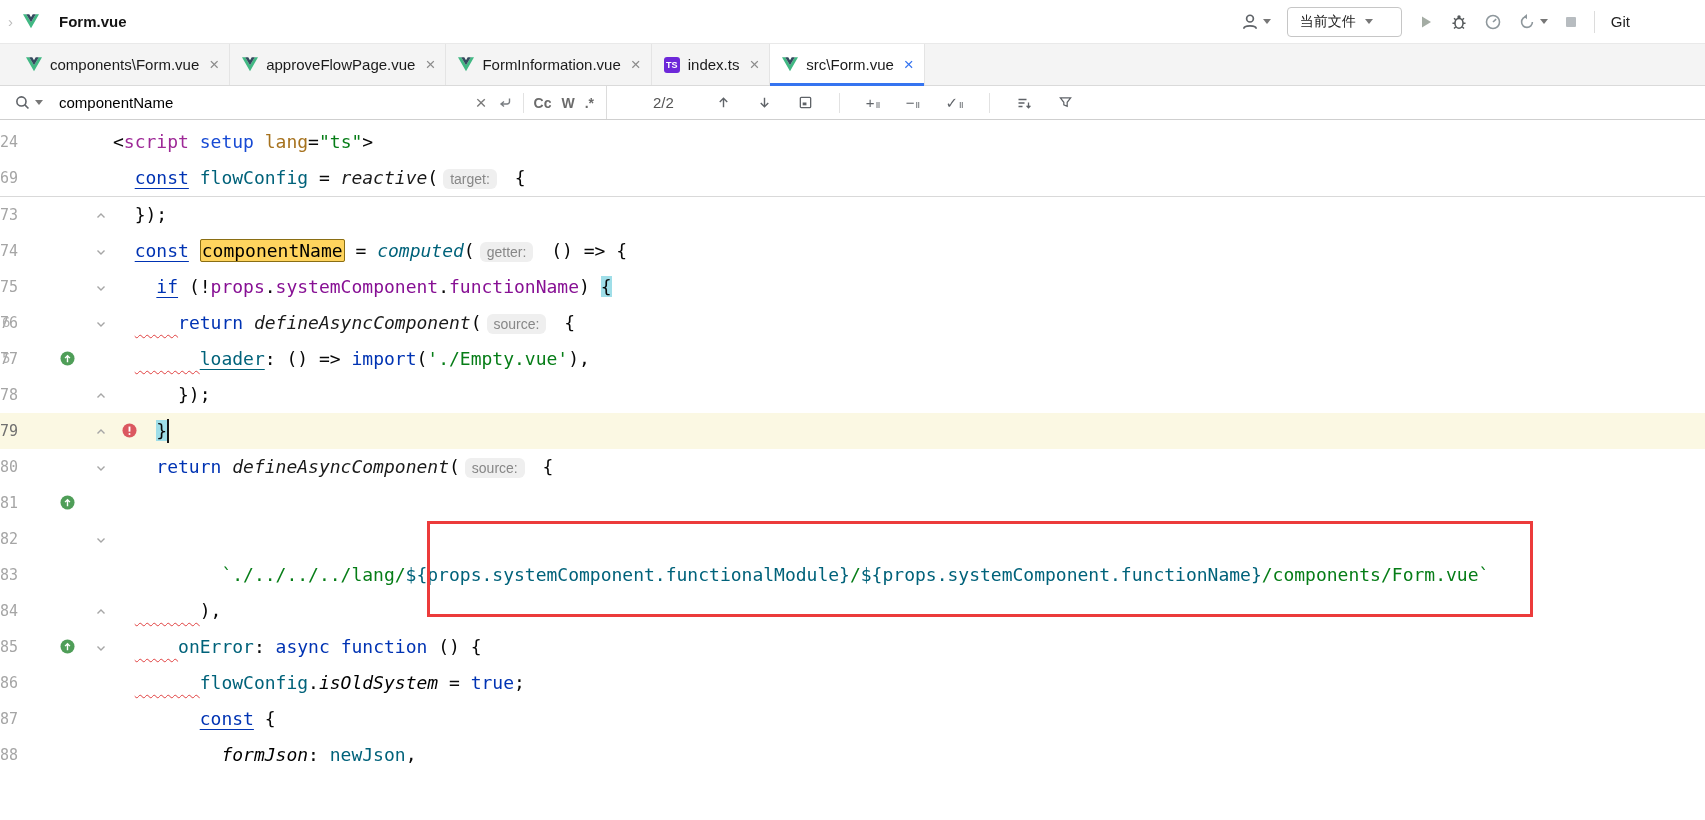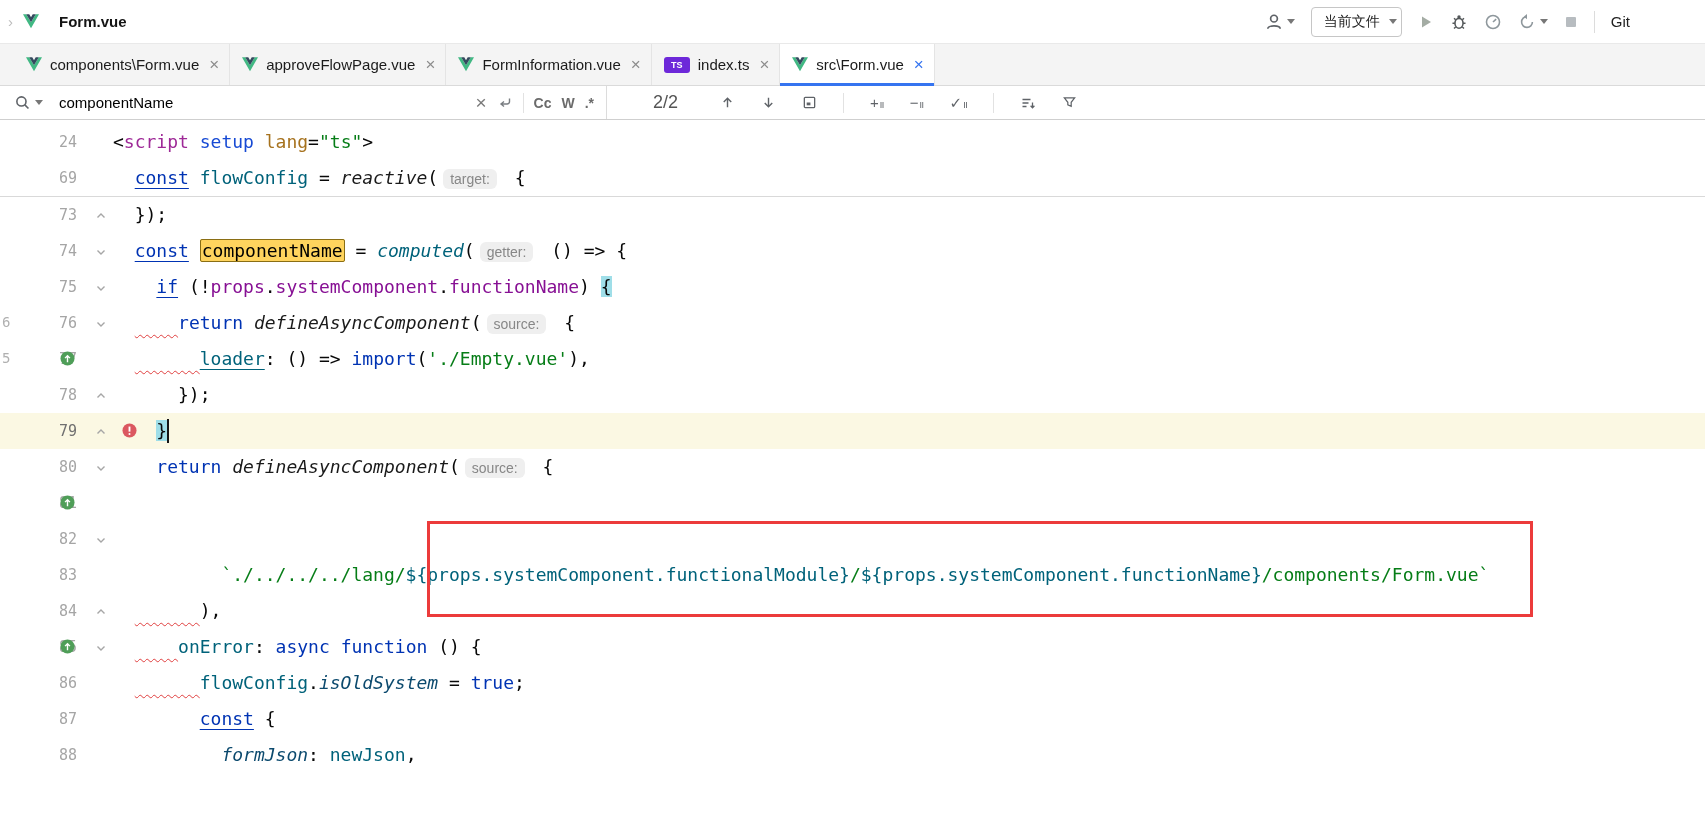--- a/index.html
+++ b/index.html
@@ -10,70 +10,70 @@
   .titlebar{position:absolute;top:0;left:0;right:0;height:44px;background:#FFF;
             border-bottom:1px solid #E9E9E9;display:flex;align-items:center;padding-left:8px;box-sizing:border-box;}
   .win-chevron{color:#BDBDBD;font-size:15px;margin-right:10px;}
   .title-ic{display:flex;margin-right:8px;}
   .title-text{font-size:15px;font-weight:bold;color:#141414;margin-left:12px;}
   .tb-right{margin-left:auto;display:flex;align-items:center;gap:16px;}
   .icon-btn{display:flex;align-items:center;gap:4px;}
   .icon-btn svg{display:block;}
   .caret-down{width:0;height:0;border-left:4px solid transparent;border-right:4px solid transparent;border-top:5px solid #777;display:inline-block;}
   .config-btn{display:flex;align-items:center;gap:9px;border:1px solid #C6C6C6;border-radius:4px;height:28px;
-              padding:0 4px 0 12px;font-size:14px;color:#222;background:#FFF;}
+              padding:0 28px 0 12px;font-size:14px;color:#222;background:#FFF;}
   .tb-divider{width:1px;height:22px;background:#DCDCDC;}
   .git-label{font-size:15px;color:#222;margin-right:75px;}
 
   
   .tabbar{position:absolute;top:44px;left:0;right:0;height:42px;background:#F4F4F4;
           border-bottom:1px solid #DADADA;display:flex;align-items:stretch;padding-left:14px;box-sizing:border-box;}
   .tab{display:flex;align-items:center;gap:8px;padding:0 10px 0 12px;font-size:15px;color:#1B1B1B;
        border-right:1px solid #E4E4E4;position:relative;}
   .tab.active{background:#FFF;}
   .tab.active::after{content:"";position:absolute;left:0;right:0;bottom:-1px;height:3px;background:var(--accent,#3574F0);}
   .tab-close{color:#8C8C8C;font-size:17px;line-height:1;margin-left:2px;}
   .tab.active .tab-close{color:var(--accent,#3574F0);}
-  .ts-badge{width:26px;height:16px;background:#6d28d9;border-radius:3px;color:#FFF;font-size:9px;font-weight:bold;
+  .ts-badge{width:16px;height:16px;background:#6d28d9;border-radius:3px;color:#FFF;font-size:9px;font-weight:bold;
             display:flex;align-items:center;justify-content:center;}
 
   
   .searchbar{position:absolute;top:86px;left:0;right:0;height:34px;background:#FFF;border-bottom:1px solid #CFCFCF;
              display:flex;align-items:center;box-sizing:border-box;}
   .sfield{width:607px;height:100%;display:flex;align-items:center;border-right:1px solid #DCDCDC;
           padding:0 12px 0 14px;box-sizing:border-box;gap:10px;}
   .squery{font-size:15px;color:#000;margin-left:6px;flex:1;}
   .sclear{font-size:19px;color:#7A7A7A;line-height:1;}
   .sdiv{width:1px;height:20px;background:#E2E2E2;}
   .stoggle{font-size:14px;font-weight:600;color:#6B6B6B;}
-  .scount{font-size:18px;color:#555;margin-left:46px;margin-right:42px;}
+  .scount{font-size:15px;color:#555;margin-left:46px;margin-right:42px;}
   .sgroup{display:flex;align-items:center;gap:26px;}
   .ii-icon{display:flex;align-items:flex-end;}
   .ii-main{font-size:15px;color:#5F6368;line-height:1;}
   .ii-sub{font-size:9px;color:#5F6368;margin-left:1px;letter-spacing:-0.5px;}
 
   
   .editor{position:absolute;top:120px;left:0;right:0;bottom:0;background:#FFF;padding-top:4px;
           font-family:"DejaVu Sans Mono","Liberation Mono",monospace;}
   .row{position:relative;height:36px;}
   .row.active{background:var(--caret-row,#FBF8E3);}
   .row.sticky-last{border-bottom:1px solid #D9D9D9;}
-  .ln{position:absolute;left:0;top:0;width:46px;text-align:right;font-size:15px;line-height:36px;color:#A5A5A5;margin-left:31px;}
+  .ln{position:absolute;left:0;top:0;width:46px;font-size:15px;line-height:36px;color:#A5A5A5;}
   .row.active .ln{color:#707070;}
   .gicon{position:absolute;left:60px;top:10px;}
   .fold{position:absolute;left:94px;top:11px;}
   .erricon{position:absolute;left:122px;top:10px;}
   .code{position:absolute;left:113px;top:0;white-space:pre;font-size:18px;line-height:36px;color:#080808;}
 
   .tk-d{color:#080808;}
   .tk-k{color:#0033B3;}
   .tk-ku{color:#0033B3;text-decoration:underline;text-underline-offset:4px;text-decoration-thickness:1px;}
   .tk-s{color:#067D17;}
   .tk-p{color:#871094;}
-  .tk-pi{color:#0c4a6e;font-style:italic;}
+  .tk-pi{color:#000000;font-style:italic;}
   .tk-t{color:#00627A;}
   .tk-tu{color:#00627A;text-decoration:underline;text-underline-offset:4px;text-decoration-thickness:1px;}
   .tk-fn{color:#1A1A1A;font-style:italic;text-align:right;}
   .tk-fnt{color:#00627A;font-style:italic;}
   .tk-tag{color:#9E2997;}
   .tk-attr{color:#174AD4;}
   .tk-attr2{color:#A6721E;}
   .tk-hint{font-family:"Liberation Sans",sans-serif;font-size:14px;background:#EFEFEF;color:#878787;
            border-radius:6px;padding:2px 7px;margin:16px 7px 0 5px;}
   .tk-match{background:var(--match-bg,#FFD45E);border:1px solid #8A6E14;border-radius:2px;padding:0 1px;color:#000;}

